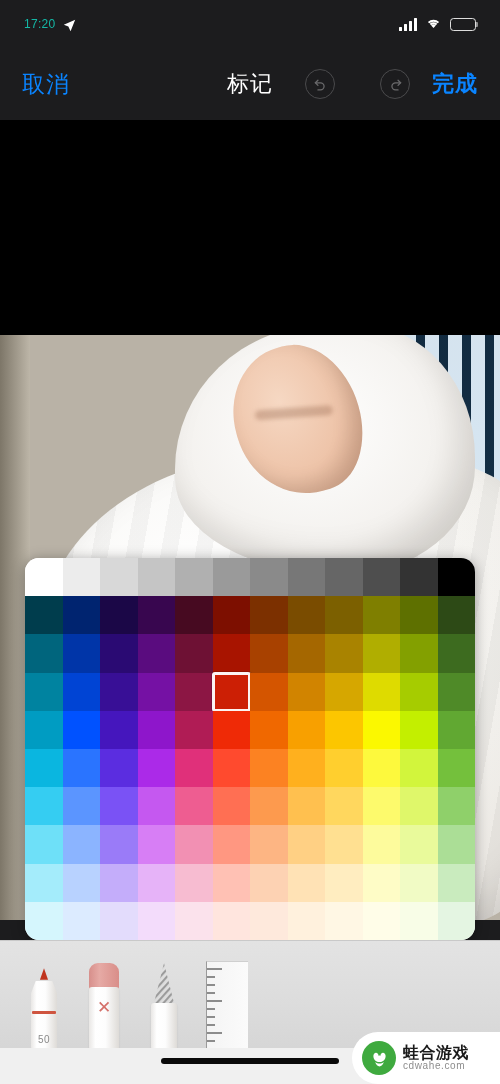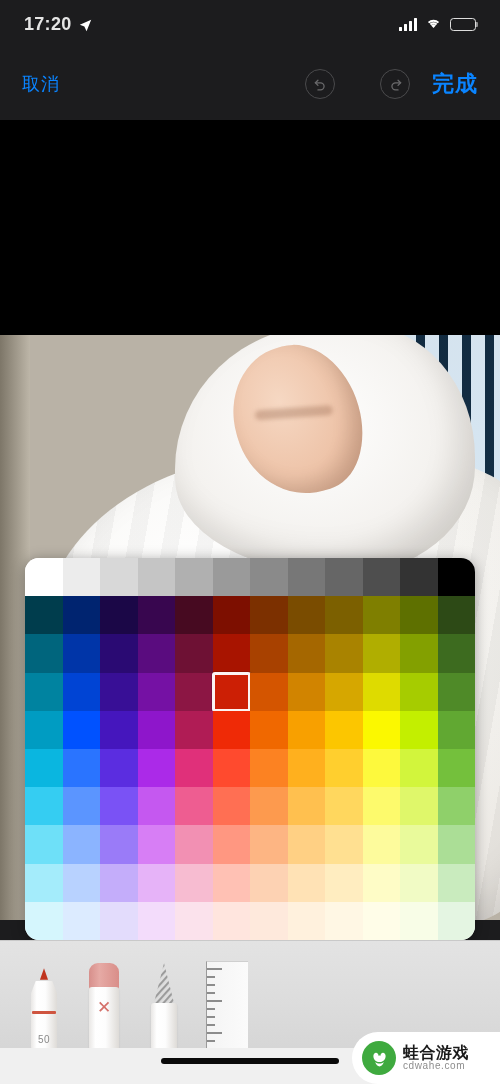--- a/index.html
+++ b/index.html
@@ -6,39 +6,39 @@
   html,body { width:500px; height:1084px; overflow:hidden; background:#000; }
   body { font-family:"Liberation Sans","DejaVu Sans",sans-serif; }
 
   #screen { position:relative; width:500px; height:1084px; background:#1c1c1e; overflow:hidden; }
 
   
   .statusbar { position:absolute; top:0; left:0; width:500px; height:48px;
     background:#1c1c1e; display:flex; align-items:center; justify-content:space-between;
     padding:0 24px; }
   .sb-left { display:flex; align-items:center; gap:7px; }
-  .sb-time { color:#e5e5e5; font-size:18px; font-weight:700; letter-spacing:.3px; }
+  .sb-time { color:#14b8a6; font-size:12px; font-weight:400; letter-spacing:.3px; }
   .sb-loc { display:inline-block; width:13px; height:13px; }
   .sb-right { display:flex; align-items:center; gap:8px; }
 
   .signal { display:flex; align-items:flex-end; gap:2px; height:13px; }
   .signal i { display:block; width:3px; background:#fff; border-radius:.5px; }
   .signal i:nth-child(1){height:4px;} .signal i:nth-child(2){height:7px;}
   .signal i:nth-child(3){height:10px;} .signal i:nth-child(4){height:13px;}
 
   .battery { width:26px; height:13px; border:1.4px solid rgba(255,255,255,.85);
     border-radius:3.5px; position:relative; padding:1.4px; }
   .battery .lvl { height:100%; background:#fff; border-radius:1.6px; }
   .battery:after { content:""; position:absolute; right:-3.4px; top:3.6px;
     width:2px; height:5px; background:rgba(255,255,255,.5); border-radius:0 1px 1px 0; }
 
   
   .navbar { position:absolute; top:48px; left:0; width:500px; height:72px;
     background:#1c1c1e; display:flex; align-items:center; }
-  .nav-cancel { position:absolute; left:22px; color:#0a84ff; font-size:18px; letter-spacing:1px;
+  .nav-cancel { position:absolute; left:22px; color:#0a84ff; font-size:23px; letter-spacing:1px;
     cursor:pointer; }
   .nav-title { position:absolute; left:0; width:500px; text-align:center; color:#fff;
     font-size:22px; letter-spacing:1px; pointer-events:none; }
   .nav-done { position:absolute; right:22px; color:#0a84ff; font-size:22px; letter-spacing:1px;
     font-weight:600; cursor:pointer; }
   .nav-icons { position:absolute; left:305px; display:flex; gap:45px; align-items:center; }
   .circ-btn { width:30px; height:30px; border-radius:50%; border:1.6px solid #4a4a4c;
     display:flex; align-items:center; justify-content:center; cursor:pointer; }
 
   
@@ -166,20 +166,21 @@
         </svg>
       </span>
       <span class="battery">
         <span class="lvl" id="batlvl" style="width: 62%;"></span>
       </span>
     </div>
   </div>
 
   <div class="navbar">
     <span class="nav-cancel">取消</span>
+    <span class="nav-title">标记</span>
     <span class="nav-icons">
       <span class="circ-btn">
         <svg viewBox="0 0 20 20" width="17" height="17" fill="none" stroke="#6a6a6c" stroke-width="1.5" stroke-linecap="round">
           <path d="M7 5 4 8l3 3"></path>
             <path d="M4 8h6a4.2 4.2 0 0 1 0 8.4H7"></path>
         </svg>
       </span>
       <span class="circ-btn">
         <svg viewBox="0 0 20 20" width="17" height="17" fill="none" stroke="#6a6a6c" stroke-width="1.5" stroke-linecap="round">
           <path d="M13 5l3 3-3 3"></path>

